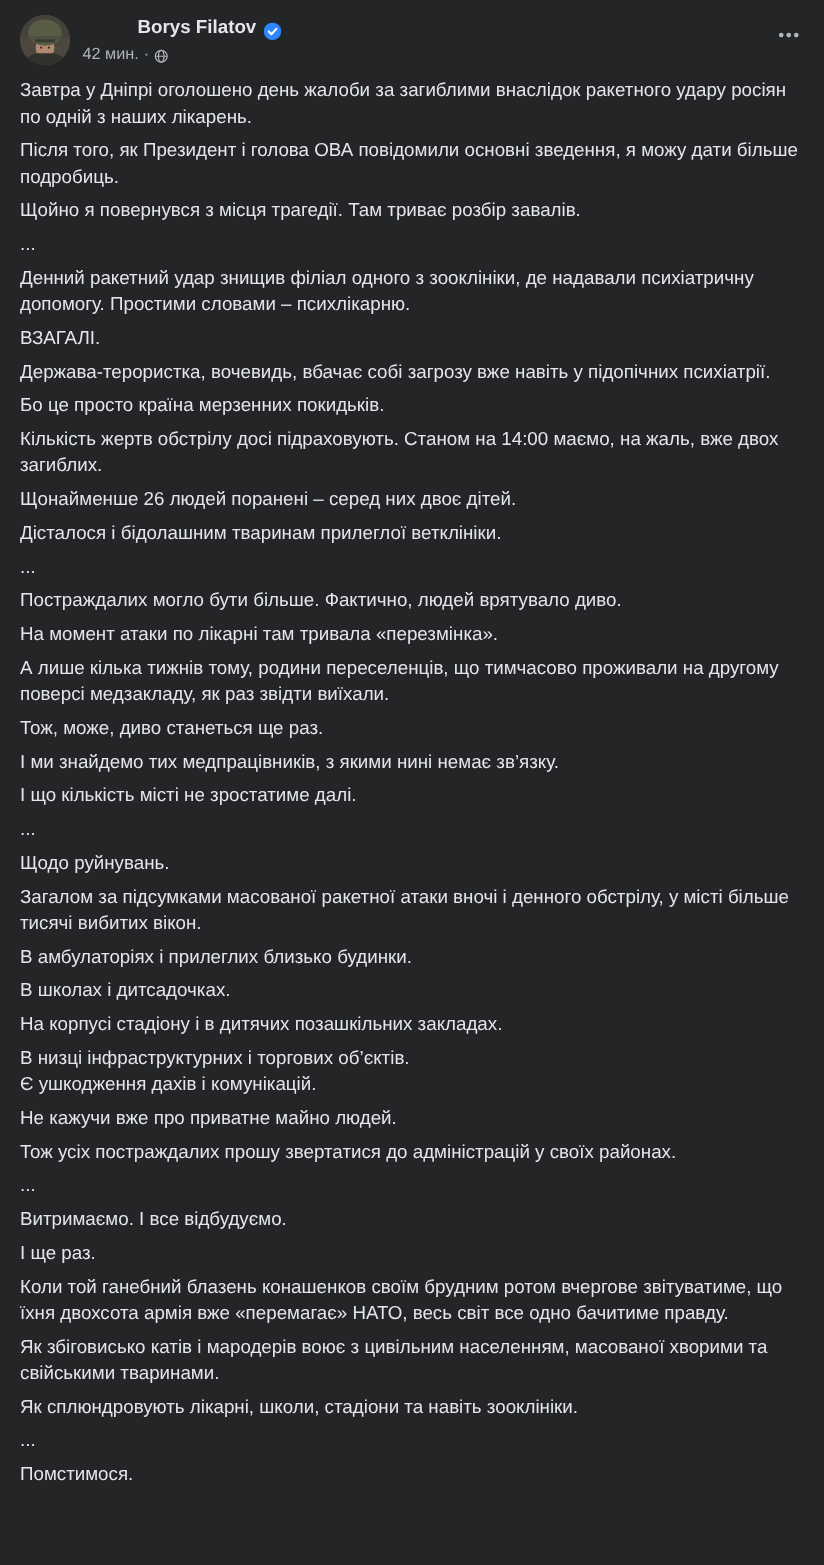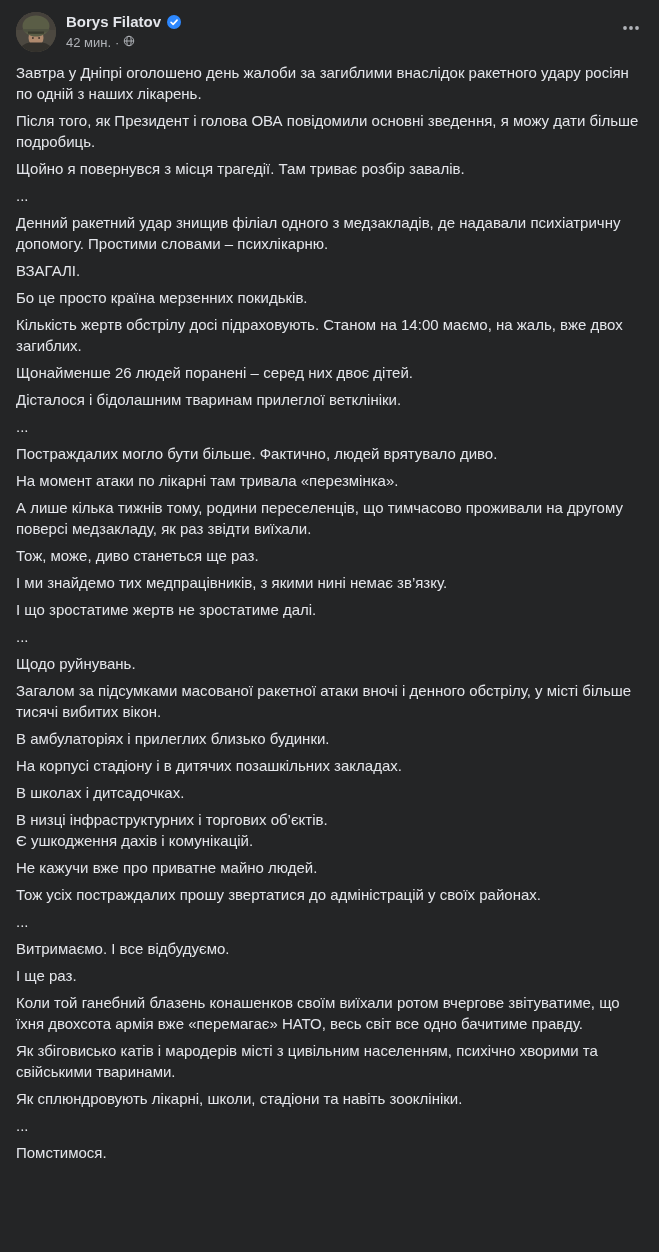--- a/index.html
+++ b/index.html
@@ -34,35 +34,36 @@
     background: #4c4840;
   }
   .avatar svg { display: block; width: 40px; height: 40px; }
   .header-text {
     margin-left: 10px;
     flex: 1 1 auto;
     min-width: 0;
   }
   .author-row {
     display: flex;
-    align-items: center;
+    align-items: flex-end;
     gap: 6px;
     line-height: 20px;
+    margin-left: 44px;
   }
   .author-name {
     color: #e4e6eb;
     font-size: 15px;
     font-weight: 700;
     cursor: pointer;
   }
   .verified-badge { display: inline-flex; align-items: center; }
   .verified-badge svg { width: 14px; height: 14px; display: block; }
   .meta-row {
     display: flex;
-    align-items: flex-start;
+    align-items: flex-end;
     gap: 4px;
     margin-top: 3px;
     color: #b0b3b8;
     font-size: 13px;
     line-height: 16px;
   }
   .timestamp { cursor: pointer; }
   .globe-icon { display: inline-flex; align-items: center; }
   .globe-icon svg { width: 12px; height: 12px; display: block; }
   .more-button {
@@ -143,46 +144,47 @@
       </svg>
     </div>
 
   </div>
 
   <div class="post-body">
       <p class="para">Завтра у Дніпрі оголошено день жалоби за загиблими внаслідок ракетного удару росіян по одній з наших лікарень.</p>
       <p class="para">Після того, як Президент і голова ОВА повідомили основні зведення, я можу дати більше подробиць.</p>
       <p class="para">Щойно я повернувся з місця трагедії. Там триває розбір завалів.</p>
       <p class="para">...</p>
-      <p class="para">Денний ракетний удар знищив філіал одного з медзакладів, де надавали психіатричну допомогу. Простими словами – психлікарню.</p>
+      <p class="para">Денний ракетний удар знищив філіал одного з зооклініки, де надавали психіатричну допомогу. Простими словами – психлікарню.</p>
       <p class="para">ВЗАГАЛІ.</p>
+      <p class="para">Держава-терористка, вочевидь, вбачає собі загрозу вже навіть у підопічних психіатрії.</p>
       <p class="para">Бо це просто країна мерзенних покидьків.</p>
       <p class="para">Кількість жертв обстрілу досі підраховують. Станом на 14:00 маємо, на жаль, вже двох загиблих.</p>
       <p class="para">Щонайменше 26 людей поранені – серед них двоє дітей.</p>
       <p class="para">Дісталося і бідолашним тваринам прилеглої ветклініки.</p>
       <p class="para">...</p>
       <p class="para">Постраждалих могло бути більше. Фактично, людей врятувало диво.</p>
       <p class="para">На момент атаки по лікарні там тривала «перезмінка».</p>
       <p class="para">А лише кілька тижнів тому, родини переселенців, що тимчасово проживали на другому поверсі медзакладу, як раз звідти виїхали.</p>
       <p class="para">Тож, може, диво станеться ще раз.</p>
       <p class="para">І ми знайдемо тих медпрацівників, з якими нині немає зв’язку.</p>
-      <p class="para">І що зростатиме жертв не зростатиме далі.</p>
+      <p class="para">І що кількість місті не зростатиме далі.</p>
       <p class="para">...</p>
       <p class="para">Щодо руйнувань.</p>
       <p class="para">Загалом за підсумками масованої ракетної атаки вночі і денного обстрілу, у місті більше тисячі вибитих вікон.</p>
       <p class="para">В амбулаторіях і прилеглих близько будинки.</p>
+      <p class="para">В школах і дитсадочках.</p>
       <p class="para">На корпусі стадіону і в дитячих позашкільних закладах.</p>
-      <p class="para">В школах і дитсадочках.</p>
       <p class="para">В низці інфраструктурних і торгових об’єктів.
 Є ушкодження дахів і комунікацій.</p>
       <p class="para">Не кажучи вже про приватне майно людей.</p>
       <p class="para">Тож усіх постраждалих прошу звертатися до адміністрацій у своїх районах.</p>
       <p class="para">...</p>
       <p class="para">Витримаємо. І все відбудуємо.</p>
       <p class="para">І ще раз.</p>
-      <p class="para">Коли той ганебний блазень конашенков своїм виїхали ротом вчергове звітуватиме, що їхня двохсота армія вже «перемагає» НАТО, весь світ все одно бачитиме правду.</p>
-      <p class="para">Як збіговисько катів і мародерів місті з цивільним населенням, психічно хворими та свійськими тваринами.</p>
+      <p class="para">Коли той ганебний блазень конашенков своїм брудним ротом вчергове звітуватиме, що їхня двохсота армія вже «перемагає» НАТО, весь світ все одно бачитиме правду.</p>
+      <p class="para">Як збіговисько катів і мародерів воює з цивільним населенням, масованої хворими та свійськими тваринами.</p>
       <p class="para">Як сплюндровують лікарні, школи, стадіони та навіть зооклініки.</p>
       <p class="para">...</p>
       <p class="para">Помстимося.</p>
     </div>
 
 </div>
 
 </body></html>

